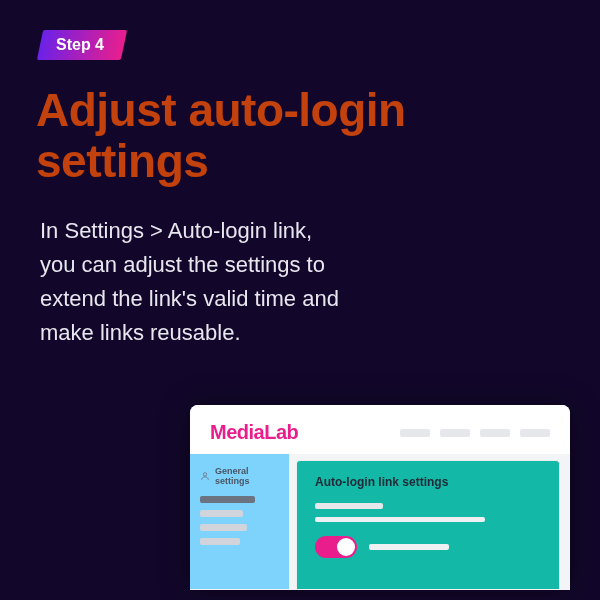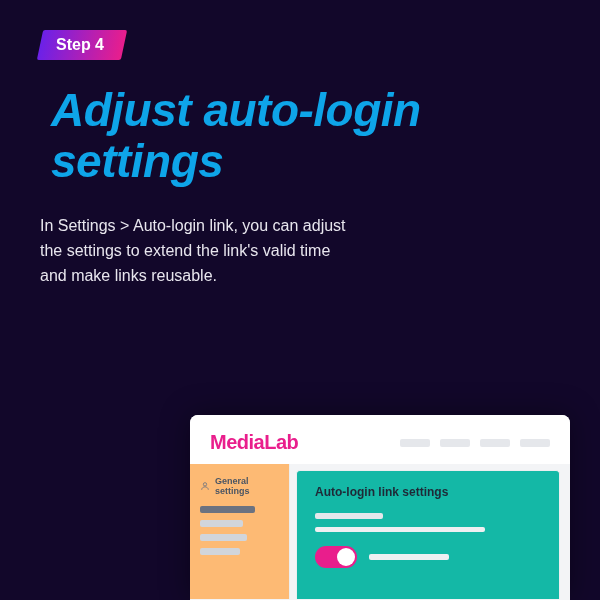--- a/index.html
+++ b/index.html
@@ -25,40 +25,39 @@
       font-size: 16px;
       font-weight: 700;
       transform: skewX(-12deg);
       border-radius: 2px;
     }
     .step-badge span {
       display: inline-block;
       transform: skewX(12deg);
     }
     .main-title {
-      margin: 25px 40px 0 51px;
+      margin: 25px 40px 0 36px;
       font-size: 46px;
       font-weight: 800;
       line-height: 1.1;
       letter-spacing: -0.5px;
-      color: #0ea5e9;
-      font-style: italic;
+      color: #c2410c;
     }
     .description {
       margin: 28px 40px 0 40px;
       max-width: 310px;
-      font-size: 16px;
+      font-size: 22px;
       line-height: 1.55;
       font-weight: 400;
       color: #e8e6ee;
     }
     .mockup {
       position: absolute;
       right: 30px;
-      bottom: 0;
+      bottom: 10px;
       width: 380px;
       height: 185px;
       background: #f3f4f6;
       border-radius: 8px 8px 0 0;
       box-shadow: 0 0 30px rgba(0,0,0,0.4);
       overflow: hidden;
     }
     .mockup-header {
       display: flex;
       align-items: center;
@@ -82,21 +81,21 @@
       background: #e5e7eb;
       border-radius: 2px;
     }
     .mockup-body {
       display: flex;
       height: calc(100% - 50px);
     }
     .mockup-sidebar {
       width: 100px;
       padding: 12px 10px;
-      background: #fdba74;
+      background: #7dd3fc;
       border-right: 1px solid #eceef0;
     }
     .sidebar-active {
       display: flex;
       align-items: center;
       gap: 5px;
       margin-bottom: 10px;
     }
     .user-icon {
       width: 10px;

